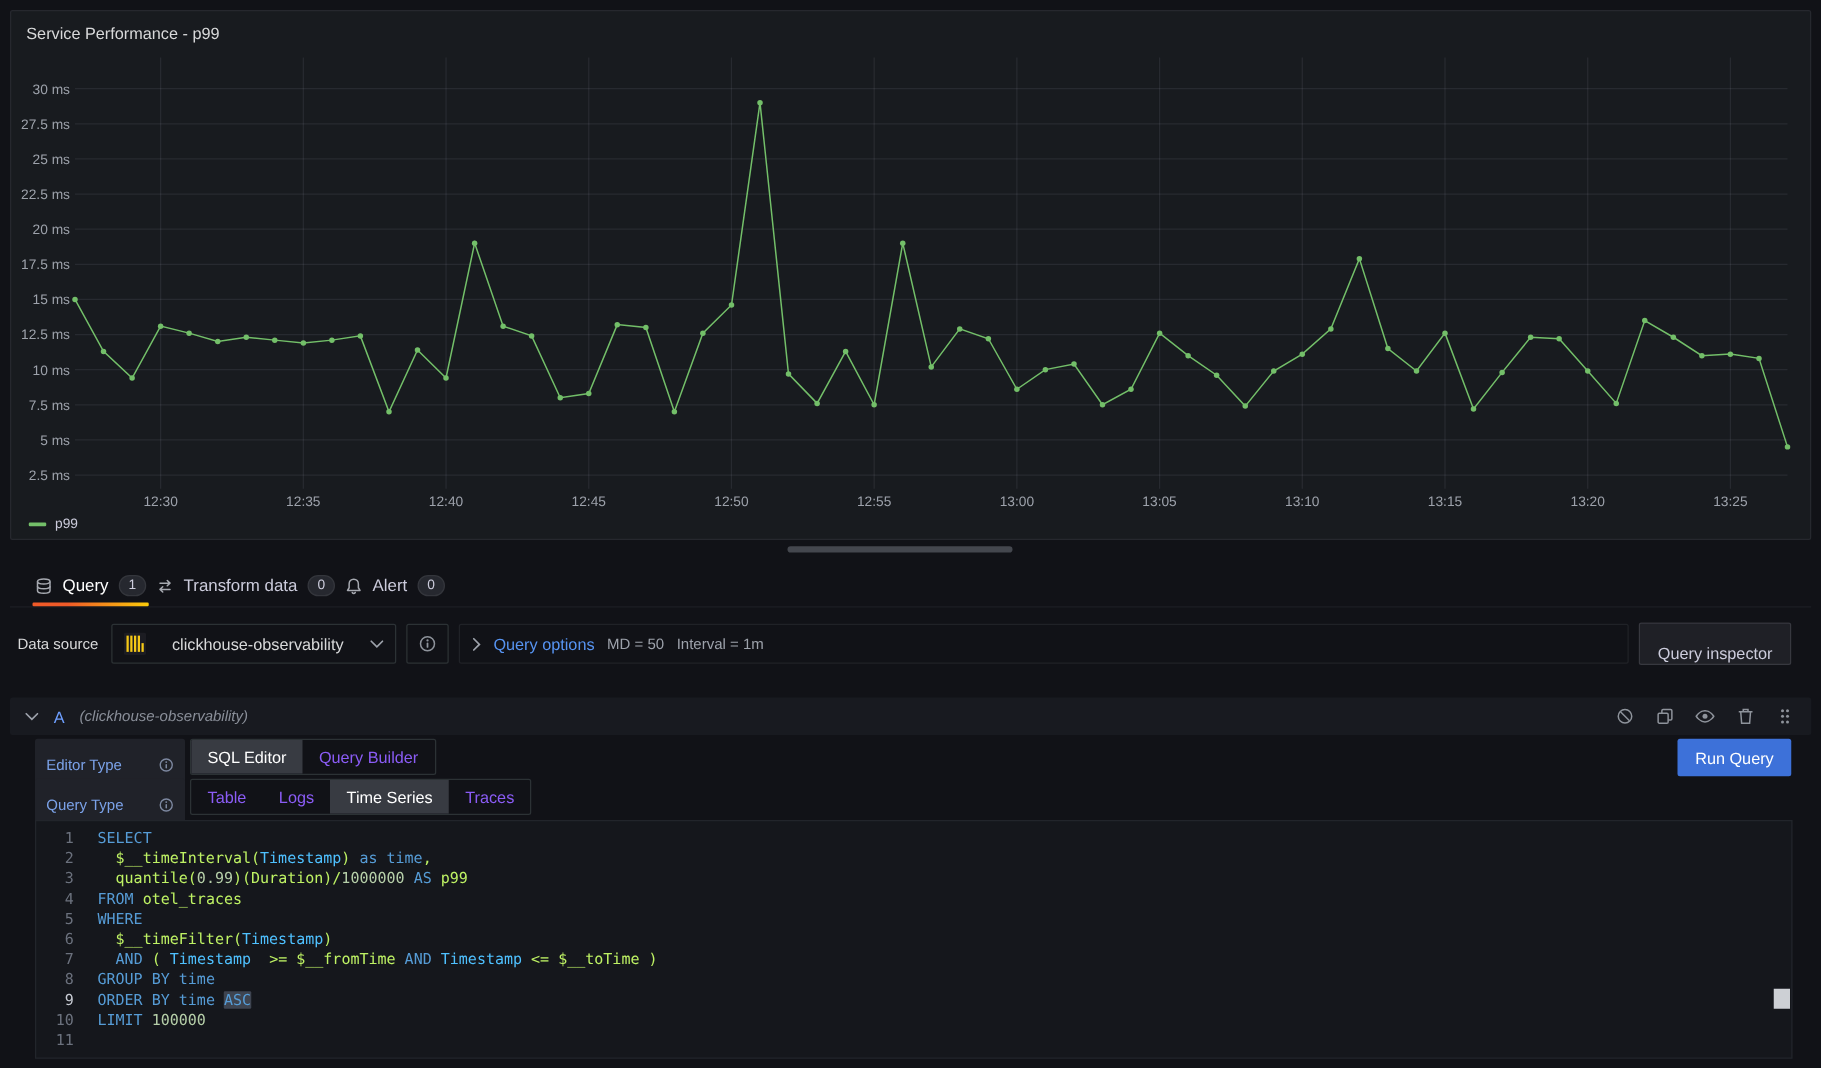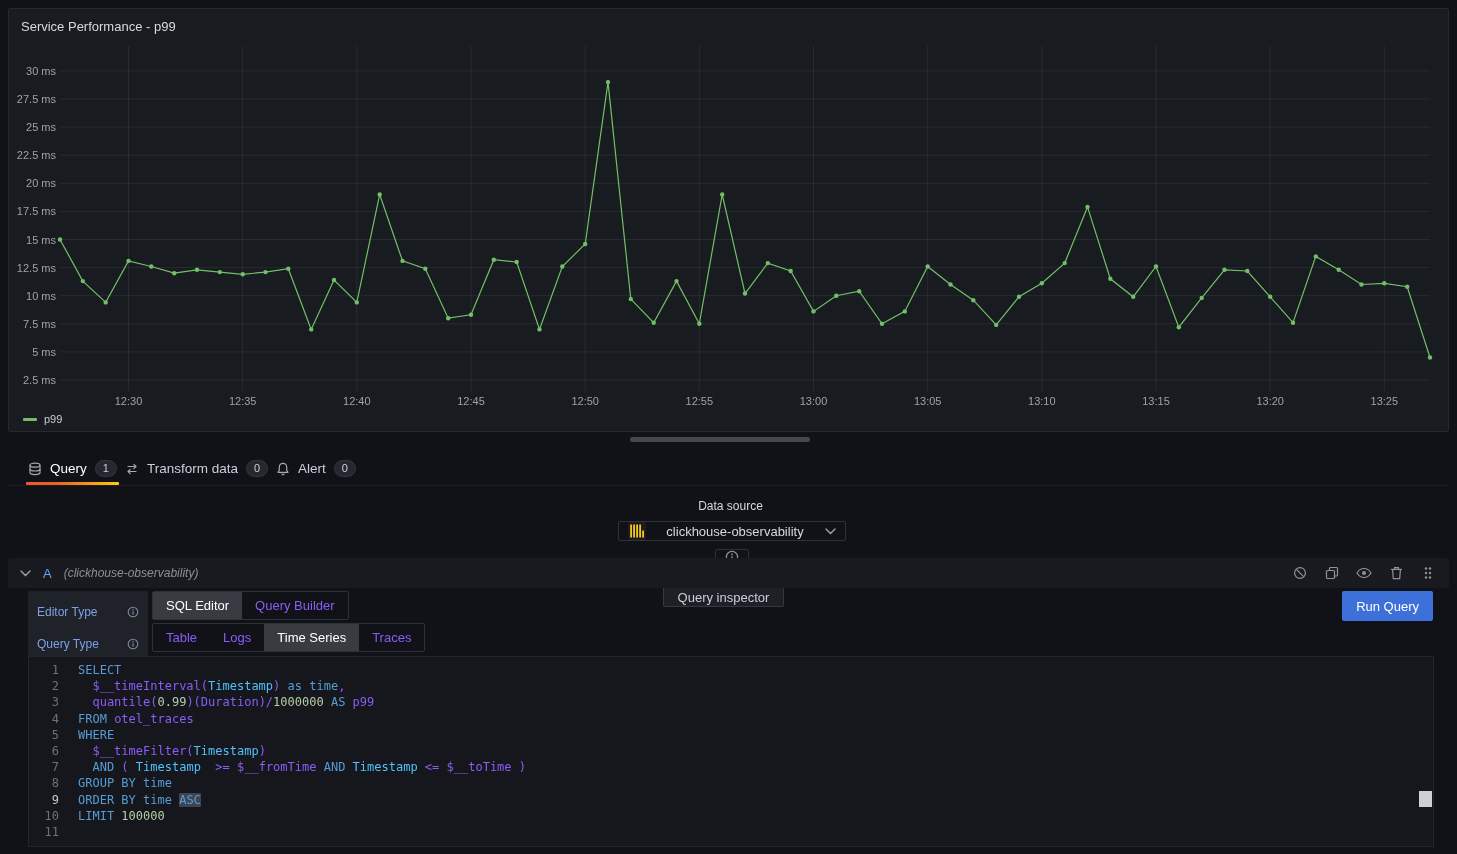--- a/index.html
+++ b/index.html
@@ -16,21 +16,21 @@
 
   
   .tabs-row { position:absolute; top:452px; left:8px; width:1441px; height:34px; display:flex; align-items:stretch; padding-left:16px; border-bottom:1px solid #1c1e24; }
   .tab { display:flex; align-items:center; gap:8px; padding:0 4px; font-size:13.5px; color:#ccccdc; position:relative; cursor:pointer; }
   .tab.active { color:#ffffff; font-weight:500; }
   .tab.active::after { content:""; position:absolute; left:2px; right:2px; bottom:0; height:3px; background-image:linear-gradient(90deg,#f05a28 30%,#fbca0a 99%); border-radius:1px; }
   .badge { background:#26282f; border:1px solid #34363c; border-radius:9px; font-size:11px; line-height:15px; padding:0 7px; color:#ccccdc; }
   .tab-icon { flex:none; }
 
   
-  .ds-row { position:absolute; top:499px; left:8px; width:1441px; height:32px; display:flex; align-items:center; gap:8px; padding-left:6px;flex-direction:column; }
+  .ds-row { position:absolute; top:499px; left:8px; width:1441px; height:32px; display:flex; align-items:center; gap:8px; padding-left:6px; }
   .ds-label { font-size:12px; font-weight:500; color:#d8d9da; margin-right:2px; }
   .ds-select { width:228px; height:32px; background:#111217; border:1px solid #2c3235; border-radius:2px; display:flex; align-items:center; gap:8px; padding:0 9px; cursor:pointer;text-align:center; }
   .ds-select-text { font-size:13px; color:#d8d9da; flex:1; }
   .icon-btn { width:34px; height:32px; background:transparent; border:1px solid #2c3235; border-radius:2px; display:flex; align-items:center; justify-content:center; cursor:pointer; }
   .options-box { flex:1; height:32px; border:1px solid #202227; border-radius:2px; display:flex; align-items:center; gap:10px; padding:0 10px; cursor:pointer; }
   .link-blue { font-size:13px; color:#5794f2; cursor:pointer; }
   .muted { font-size:12px; color:#9da2ab; }
   .inspector-btn { height:32px; margin-right:16px; padding:16px 14px; background:rgba(204,204,220,0.08); border:1px solid rgba(204,204,220,0.14); border-radius:2px; color:#ccccdc; font-size:13px; font-family:inherit; cursor:pointer; }
 
   
@@ -53,21 +53,21 @@
 
   
   .code-editor { position:absolute; top:656px; left:28px; width:1406px; height:191px; background:#15171c; border:1px solid #22252b; padding-top:5px; overflow:hidden; }
   .code-line { display:flex; height:16.2px; line-height:16.2px; font-family:"DejaVu Sans Mono", monospace; font-size:12px; white-space:pre; }
   .line-num { width:30px; flex:none; text-align:right; color:#6b717d; }
   .code-line.active .line-num { color:#c6cad2; }
   .line-text { padding-left:19px; }
   .tok-kw { color:#569cd6; }
   .tok-col { color:#4fc1ff; }
   .tok-num { color:#b5cea8; }
-  .tok-pl { color:#8b5cf6; }
+  .tok-pl { color:#bef264; }
   .tok-sel { background:#3e4450; border-radius:1px; }
   .cursor-marker { position:absolute; right:1px; top:134px; width:13px; height:16px; background:#cdd0d5; }
 </style>
 </head>
 <body>
 
 <div class="panel">
   <div class="panel-title">Service Performance - p99</div>
   <svg id="chart-svg" class="chart-svg" width="1439" height="372">
       <line x1="119.5" y1="3" x2="119.5" y2="348" stroke="rgba(204,204,220,0.09)" stroke-width="1"></line>
@@ -232,20 +232,28 @@
         <path d="M1 1l4.5 4.5L10 1" fill="none" stroke="#9da2ab" stroke-width="1.4" stroke-linecap="round"></path>
       </svg>
   </div>
   <button class="icon-btn">
     <svg width="14" height="14" viewBox="0 0 14 14">
         <circle cx="7" cy="7" r="5.6" fill="none" stroke="#8e939b" stroke-width="1.2"></circle>
         <circle cx="7" cy="4.3" r="0.9" fill="#8e939b"></circle>
         <rect x="6.3" y="6" width="1.4" height="4.2" rx="0.7" fill="#8e939b"></rect>
       </svg>
   </button>
+  <div class="options-box">
+    <svg width="7" height="11" viewBox="0 0 7 11">
+        <path d="M1 1l4.5 4.5L1 10" fill="none" stroke="#9da2ab" stroke-width="1.4" stroke-linecap="round"></path>
+      </svg>
+    <span class="link-blue">Query options</span>
+    <span class="muted">MD = 50</span>
+    <span class="muted">Interval = 1m</span>
+  </div>
   <button class="inspector-btn">Query inspector</button>
 </div>
 
 <div class="qheader">
   <svg width="11" height="7" viewBox="0 0 11 7">
       <path d="M1 1l4.5 4.5L10 1" fill="none" stroke="#9da2ab" stroke-width="1.4" stroke-linecap="round"></path>
     </svg>
   <span class="refid">A</span>
   <span class="ds-hint">(clickhouse-observability)</span>
   <div class="qheader-icons">

